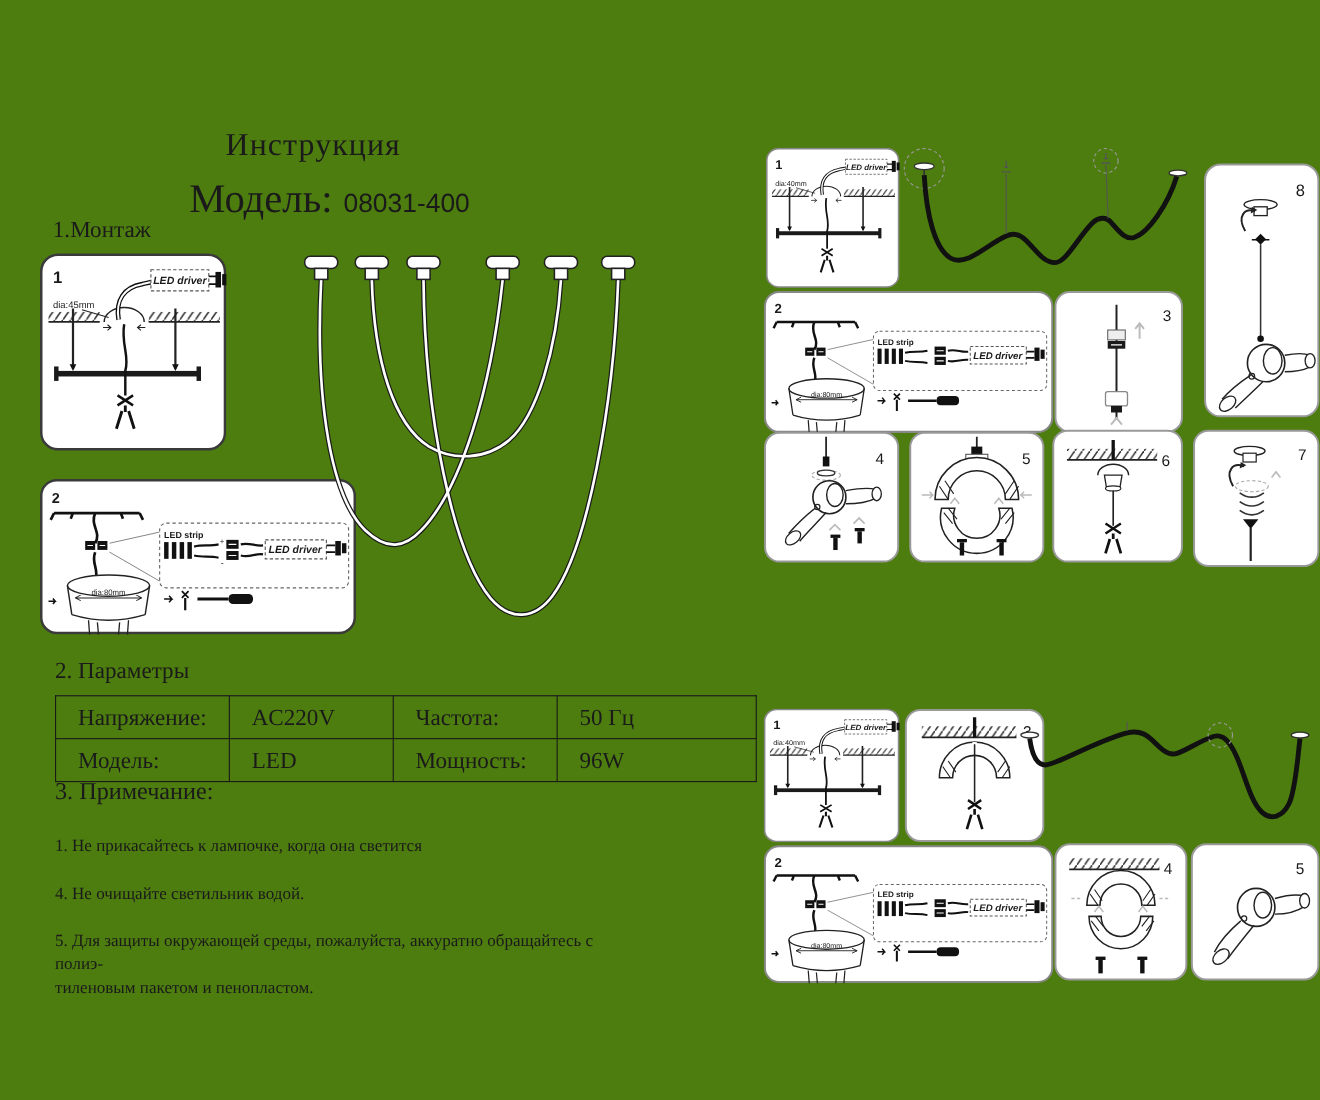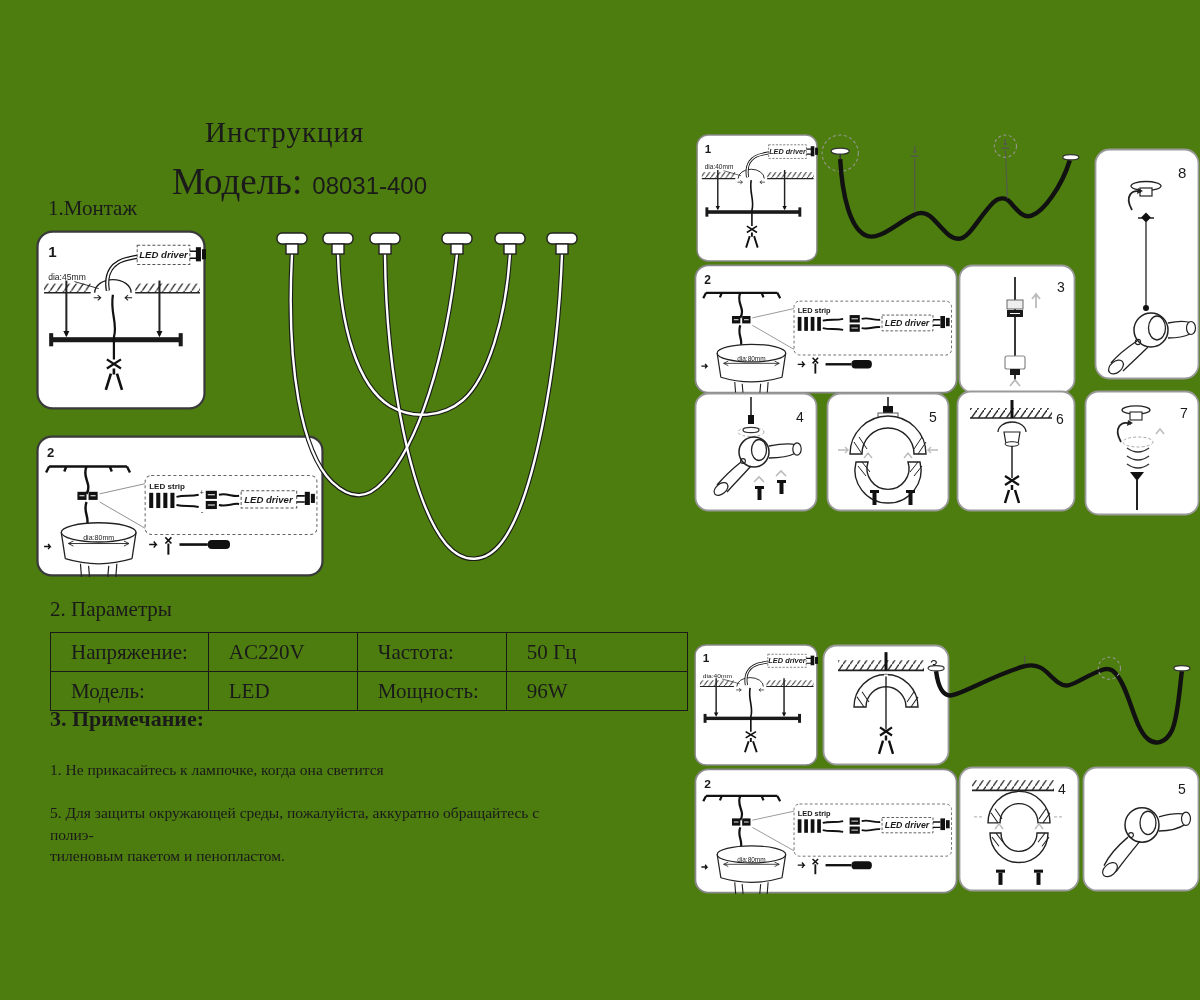--- a/index.html
+++ b/index.html
@@ -3,21 +3,21 @@
 <meta charset="utf-8">
 <style>
   html,body{margin:0;padding:0;background:#fff;}
   .page{position:relative;width:1200px;height:1000px;background:#4d7c0f;overflow:hidden;
         font-family:"Liberation Serif",serif;color:#1a1a1a;}
   .abs{position:absolute;}
   .title{font-size:29px;letter-spacing:1px;}
   .model-line{font-size:37px;}
   .model-num{font-family:"Liberation Sans",sans-serif;font-size:24px;font-weight:500;margin-left:10px;}
   .sec-h{font-size:21px;}
-  .notes-h{font-size:22px;font-weight:bold;}
+  .notes-h{font-size:22px;}
   .notes{font-size:15.5px;line-height:1.38;white-space:pre-line;width:530px;}
   table.params{border-collapse:collapse;}
   table.params td{border:1.6px solid #1a1a1a;height:34px;padding:2px 20px;font-size:21px;}
   .td-k{width:98px;} .td-v1{width:108px;} .td-k2{width:108px;} .td-v2{width:140px;}
   .v-sans{font-family:Liberation Serif, serif;font-size:14px;}
   svg{display:block;}
   svg text{font-family:"Liberation Sans",sans-serif;fill:#1a1a1a;}
   .num{font-weight:bold;}
 </style>
 </head>
@@ -165,20 +165,21 @@
       <td class="v-sans">LED</td>
       <td>Мощность:</td>
       <td class="v-sans">96W</td>
     </tr>
   </tbody>
     </table>
 
   <div class="abs notes-h" style="left:50px;top:706px;">3. Примечание:</div>
   <div class="abs notes" style="left:50px;top:738px;">
     <div>1. Не прикасайтесь к лампочке, когда она светится</div>
+    <div>4. Не очищайте  светильник водой.</div>
     <div>5. Для защиты окружающей среды, пожалуйста, аккуратно обращайтесь с полиэ-
 тиленовым пакетом и пенопластом.</div>
   </div>
 
   <svg class="abs" style="left:696px;top:134px;" width="122" height="128" viewBox="0 0 168 178" preserveAspectRatio="none">
     <defs>
         <pattern id="h2" width="7" height="10" patternUnits="userSpaceOnUse">
           <line x1="0" y1="10" x2="7" y2="0" stroke="#333" stroke-width="1.4"></line>
         </pattern>
       </defs>

